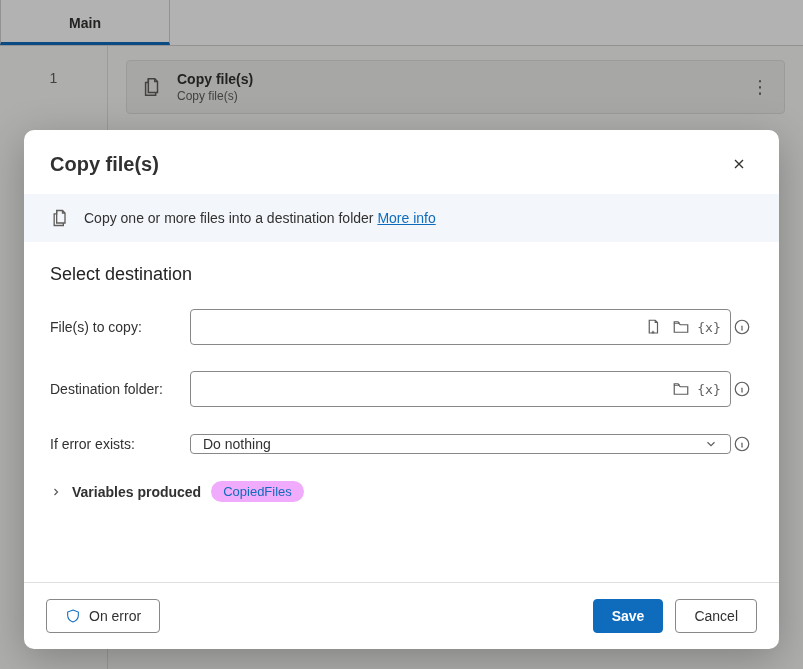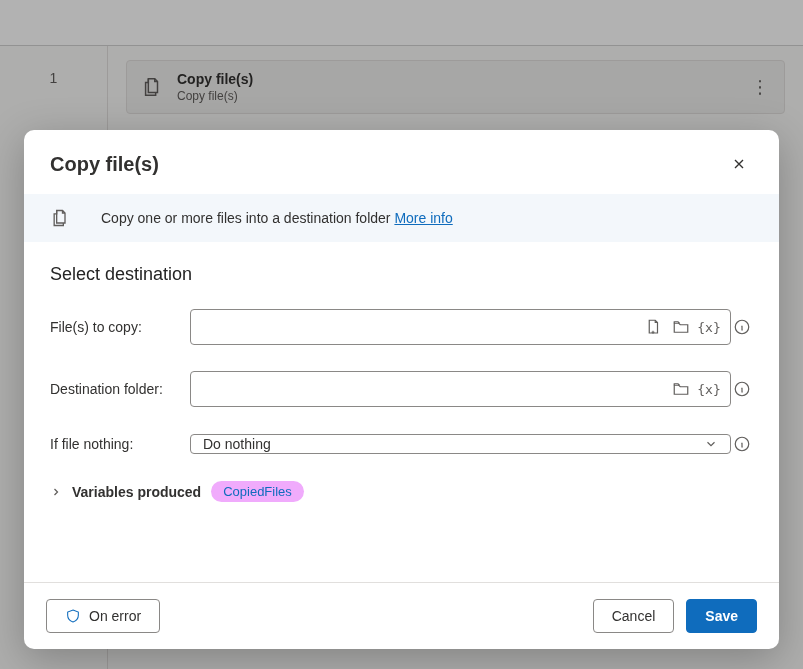--- a/index.html
+++ b/index.html
@@ -108,21 +108,21 @@
       width: 28px; height: 28px;
       display: flex; align-items: center; justify-content: center;
       cursor: pointer; color: #323130;
       border-radius: 4px;
     }
     .m-info {
       background: #f3f7fb;
       padding: 14px 26px;
       display: flex;
       align-items: center;
-      gap: 31px;
+      gap: 14px;
       color: #323130;
     }
     .m-info a { color: #0F6CBD; text-decoration: underline; }
     .m-body {
       padding: 22px 26px 10px 26px;
       flex: 1;
       overflow: auto;
     }
     .m-body h3 { font-size: 18px; font-weight: 400; margin-bottom: 24px; color:#242424;}
     .fieldrow {
@@ -208,20 +208,23 @@
       color: #fff;
       font-weight: 600;
     }
     .spacer { flex: 1; }
     svg { display: block; }
   </style>
 </head>
 <body>
 
 <div class="topbar">
+  <div class="tab-main">
+    <span>Main</span>
+  </div>
 </div>
 
 <div class="canvas">
   <div class="linenos">
     <div>1</div>
   </div>
   <div class="steps">
     <div class="step-card">
       <span class="copy-icon">
         <svg width="22" height="22" viewBox="0 0 24 24" fill="none" stroke="currentColor" stroke-width="1.6">
@@ -308,21 +311,21 @@
       </div>
       <span class="info-i">
         <svg width="18" height="18" viewBox="0 0 24 24" fill="none" stroke="currentColor" stroke-width="1.6">
             <circle cx="12" cy="12" r="9"></circle>
             <path d="M12 8h.01M11 11h1v5h1"></path>
           </svg>
       </span>
     </div>
 
     <div class="fieldrow">
-      <div class="lbl">If file nothing:</div>
+      <div class="lbl">If error exists:</div>
       <div class="select-ctrl">
         <span>Do nothing</span>
         <span>
           <svg width="14" height="14" viewBox="0 0 24 24" fill="none" stroke="#605e5c" stroke-width="2">
               <path d="M6 9l6 6 6-6"></path>
             </svg>
         </span>
       </div>
       <span class="info-i">
         <svg width="18" height="18" viewBox="0 0 24 24" fill="none" stroke="currentColor" stroke-width="1.6">
@@ -346,20 +349,20 @@
   <div class="m-footer">
     <button class="btn">
       <span>
         <svg width="16" height="16" viewBox="0 0 24 24" fill="none" stroke="#0F6CBD" stroke-width="1.6">
             <path d="M12 3l8 3v5c0 5-3.5 8.5-8 10-4.5-1.5-8-5-8-10V6l8-3z"></path>
           </svg>
       </span>
       <span>On error</span>
     </button>
     <div class="spacer"></div>
+    <button class="btn primary">
+      <span>Save</span>
+    </button>
     <button class="btn">
       <span>Cancel</span>
     </button>
-    <button class="btn primary">
-      <span>Save</span>
-    </button>
   </div>
 </div>
 
 </body></html>

